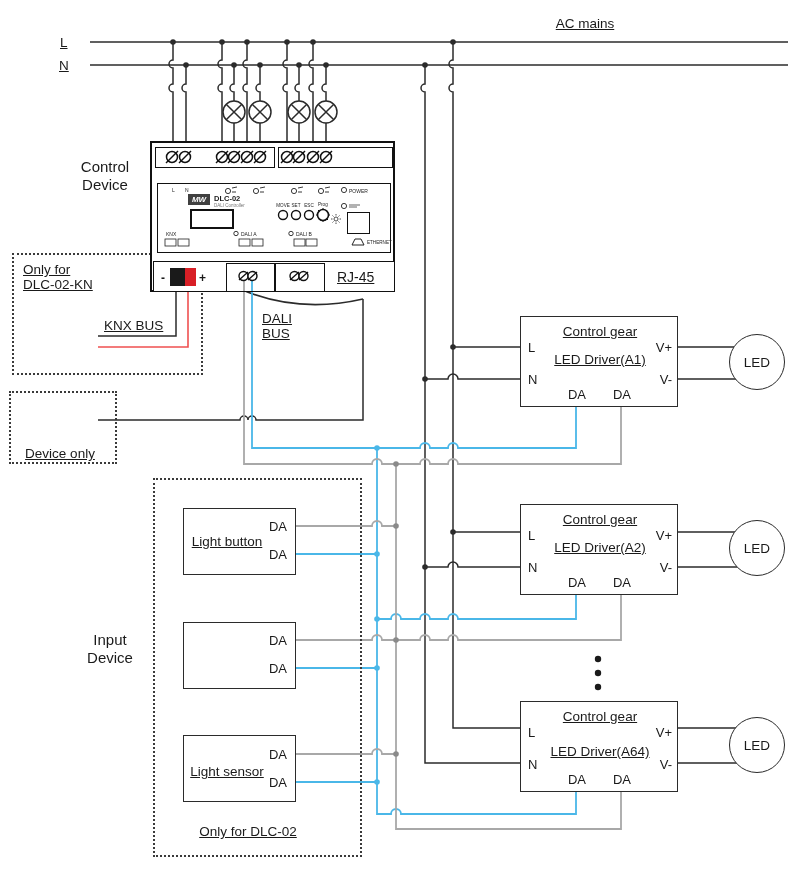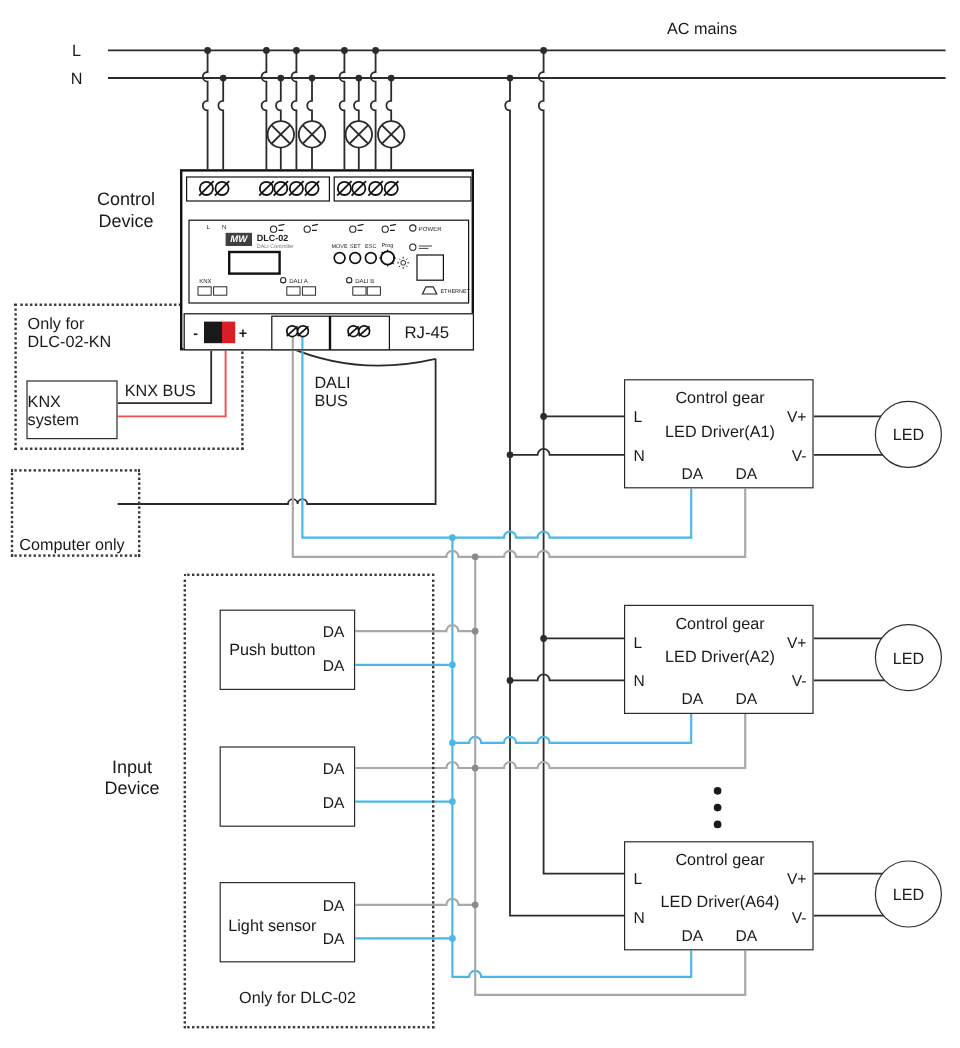--- a/index.html
+++ b/index.html
@@ -1,20 +1,20 @@
 <!DOCTYPE html>
 <html><head>
 <meta charset="utf-8">
 <style>
   html,body{margin:0;padding:0;background:#fff;}
   #stage{position:relative;width:800px;height:873px;background:#fff;
          font-family:"Liberation Sans",sans-serif;color:#1a1a1a;overflow:hidden;}
   .abs{position:absolute;}
   svg.layer{position:absolute;left:0;top:0;pointer-events:none;}
-  .lbl{position:absolute;font-size:13.5px;line-height:15px;white-space:nowrap;}
+  .lbl{position:absolute;font-size:13.5px;line-height:15px;white-space:nowrap;text-decoration:underline;}
   .lbl.center{text-align:center;}
   .big{font-size:15px;line-height:18px;font-weight:400;text-align:center;}
   .box{position:absolute;border:1.7px solid #2b2b2b;background:#fff;box-sizing:border-box;}
   .dashedbox{position:absolute;border:2px dotted #3a3a3a;box-sizing:border-box;background:transparent;}
   .drv{border-width:1.9px;}
   .led-circle{position:absolute;width:56px;height:56px;border:1.7px solid #2b2b2b;border-radius:50%;
               background:#fff;display:flex;align-items:center;justify-content:center;font-size:13.5px;box-sizing:border-box;}
   .da{position:absolute;font-size:13px;width:24px;text-align:center;}
   .term{position:absolute;font-size:13px;}
   
@@ -156,26 +156,23 @@
   <div class="dashedbox" style="left:12px;top:253px;width:191px;height:122px;z-index:1;"></div>
   <div class="lbl" style="left:23px;top:262px;z-index:2;">
     <div>Only for</div>
       <div>DLC-02-KN</div>
   </div>
 
   <div class="dashedbox" style="left:9px;top:391px;width:108px;height:73px;z-index:1;"></div>
   <div class="dashedbox" style="left:153px;top:478px;width:209px;height:379px;z-index:1;"></div>
   <div class="lbl center" style="left:183px;top:824px;width:130px;z-index:2;">Only for DLC-02</div>
 
-  <div class="box z2" style="left:22px;top:317px;width:76px;height:49px;display:flex;align-items:center;justify-content:center;font-size:13.5px;">
-    <span>KNX system</span>
-  </div>
   <div class="lbl" style="left:104px;top:318px;z-index:2;">KNX BUS</div>
 
-  <div class="lbl center" style="left:13px;top:446px;width:94px;z-index:2;">Computer only</div>
+  <div class="lbl center" style="left:13px;top:446px;width:94px;z-index:2;">Device only</div>
 
   <div class="lbl" style="left:262px;top:311px;z-index:2;">
     <div>DALI</div>
       <div>BUS</div>
   </div>
 
   <div id="device">
     <div class="sub" style="left:3px;top:4px;width:120px;height:21px;"></div>
     <div class="sub" style="left:126px;top:4px;width:115px;height:21px;"></div>
     <div class="sub" style="left:5px;top:40px;width:234px;height:70px;"></div>
@@ -232,21 +229,21 @@
     <div class="term" style="right:5px;top:23px;">V+</div>
     <div class="term" style="right:5px;top:55px;">V-</div>
     <div class="da" style="left:44px;top:70px;">DA</div>
     <div class="da" style="left:89px;top:70px;">DA</div>
   </div>
   <div class="led-circle z2" style="left:729px;top:717px;">
       <span>LED</span>
     </div>
 
   <div class="box z2" style="left:183px;top:508px;width:113px;height:67px;">
-    <div class="lbl center" style="left:0px;top:25px;width:86px;">Push button</div>
+    <div class="lbl center" style="left:0px;top:25px;width:86px;">Light button</div>
     <div class="da" style="left:82px;top:10px;">DA</div>
     <div class="da" style="left:82px;top:38px;">DA</div>
   </div>
 
   <div class="box z2" style="left:183px;top:622px;width:113px;height:67px;">
     <div class="da" style="left:82px;top:10px;">DA</div>
     <div class="da" style="left:82px;top:38px;">DA</div>
   </div>
 
   <div class="box z2" style="left:183px;top:735px;width:113px;height:67px;">

